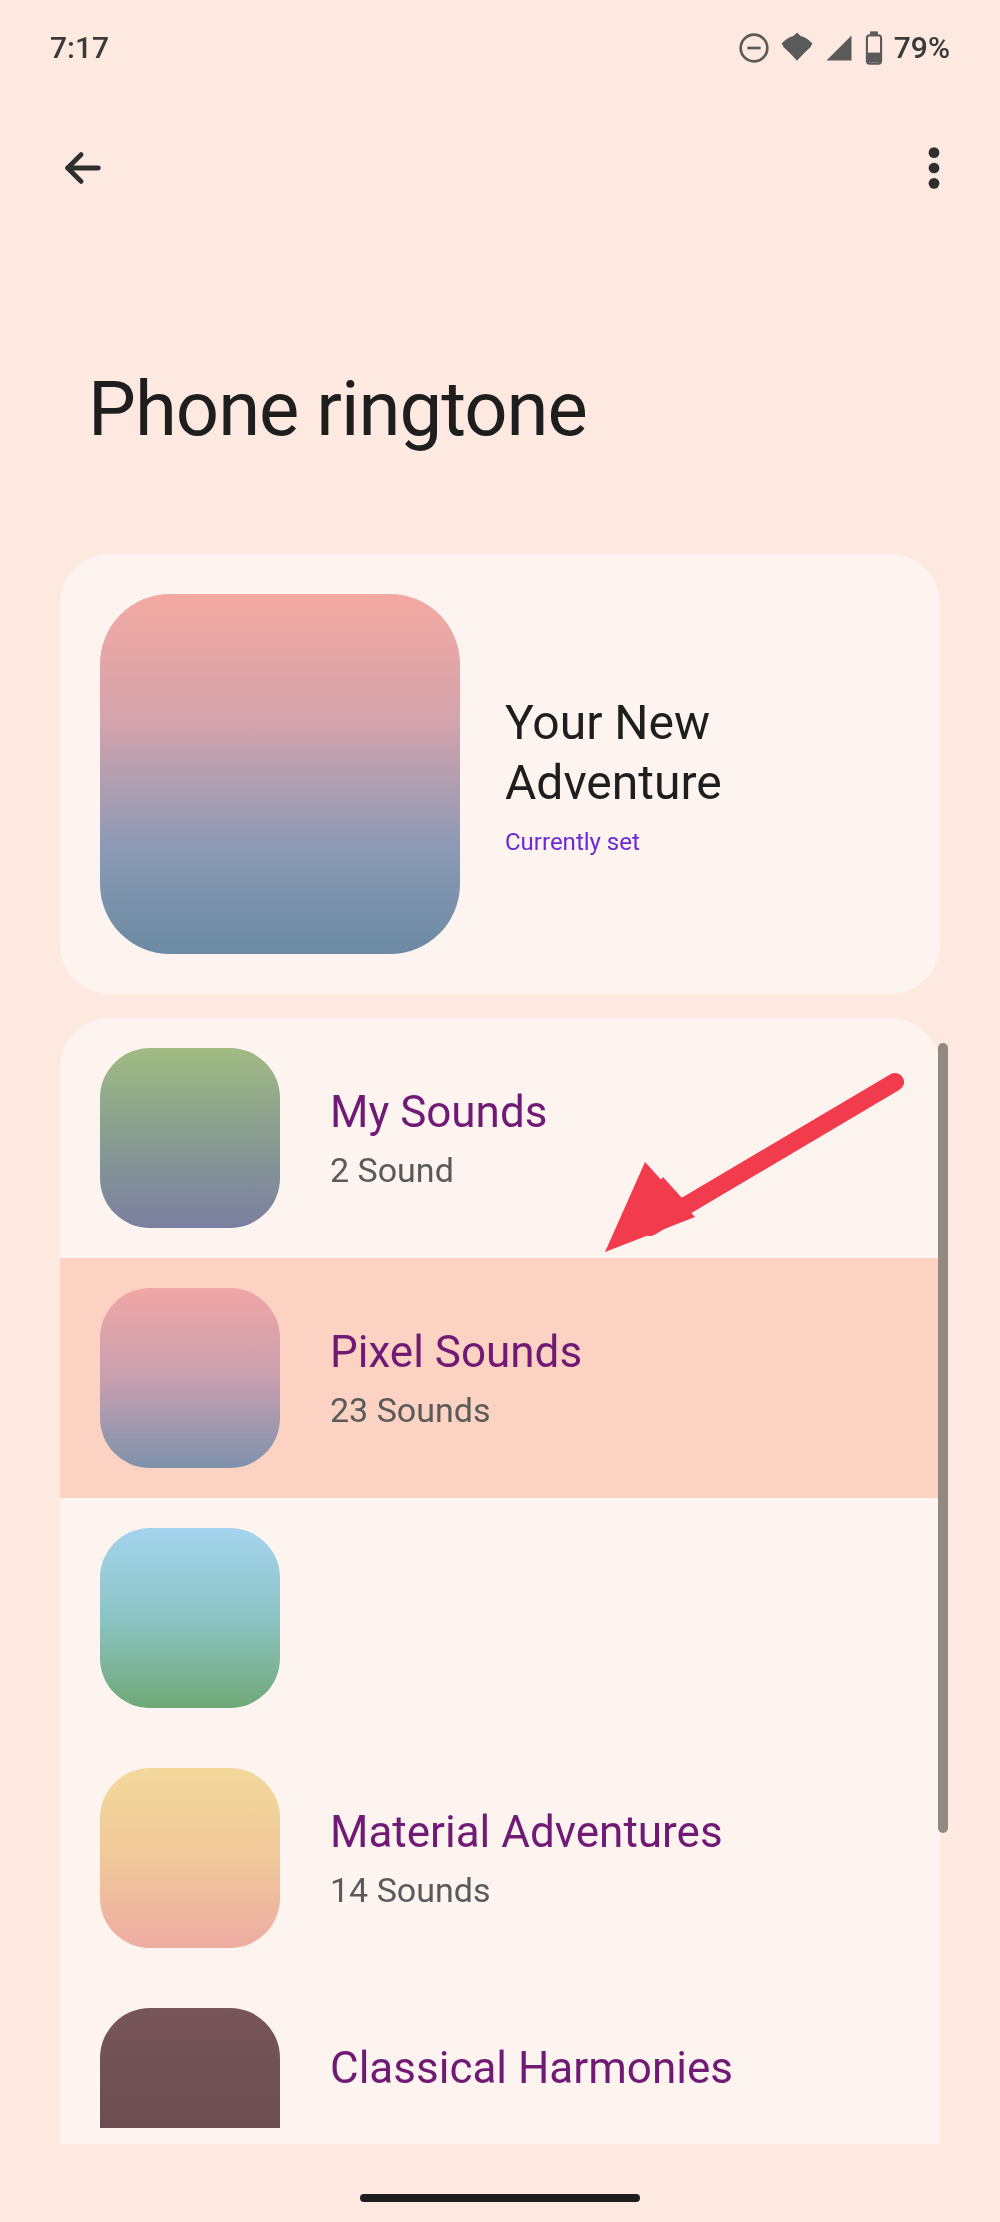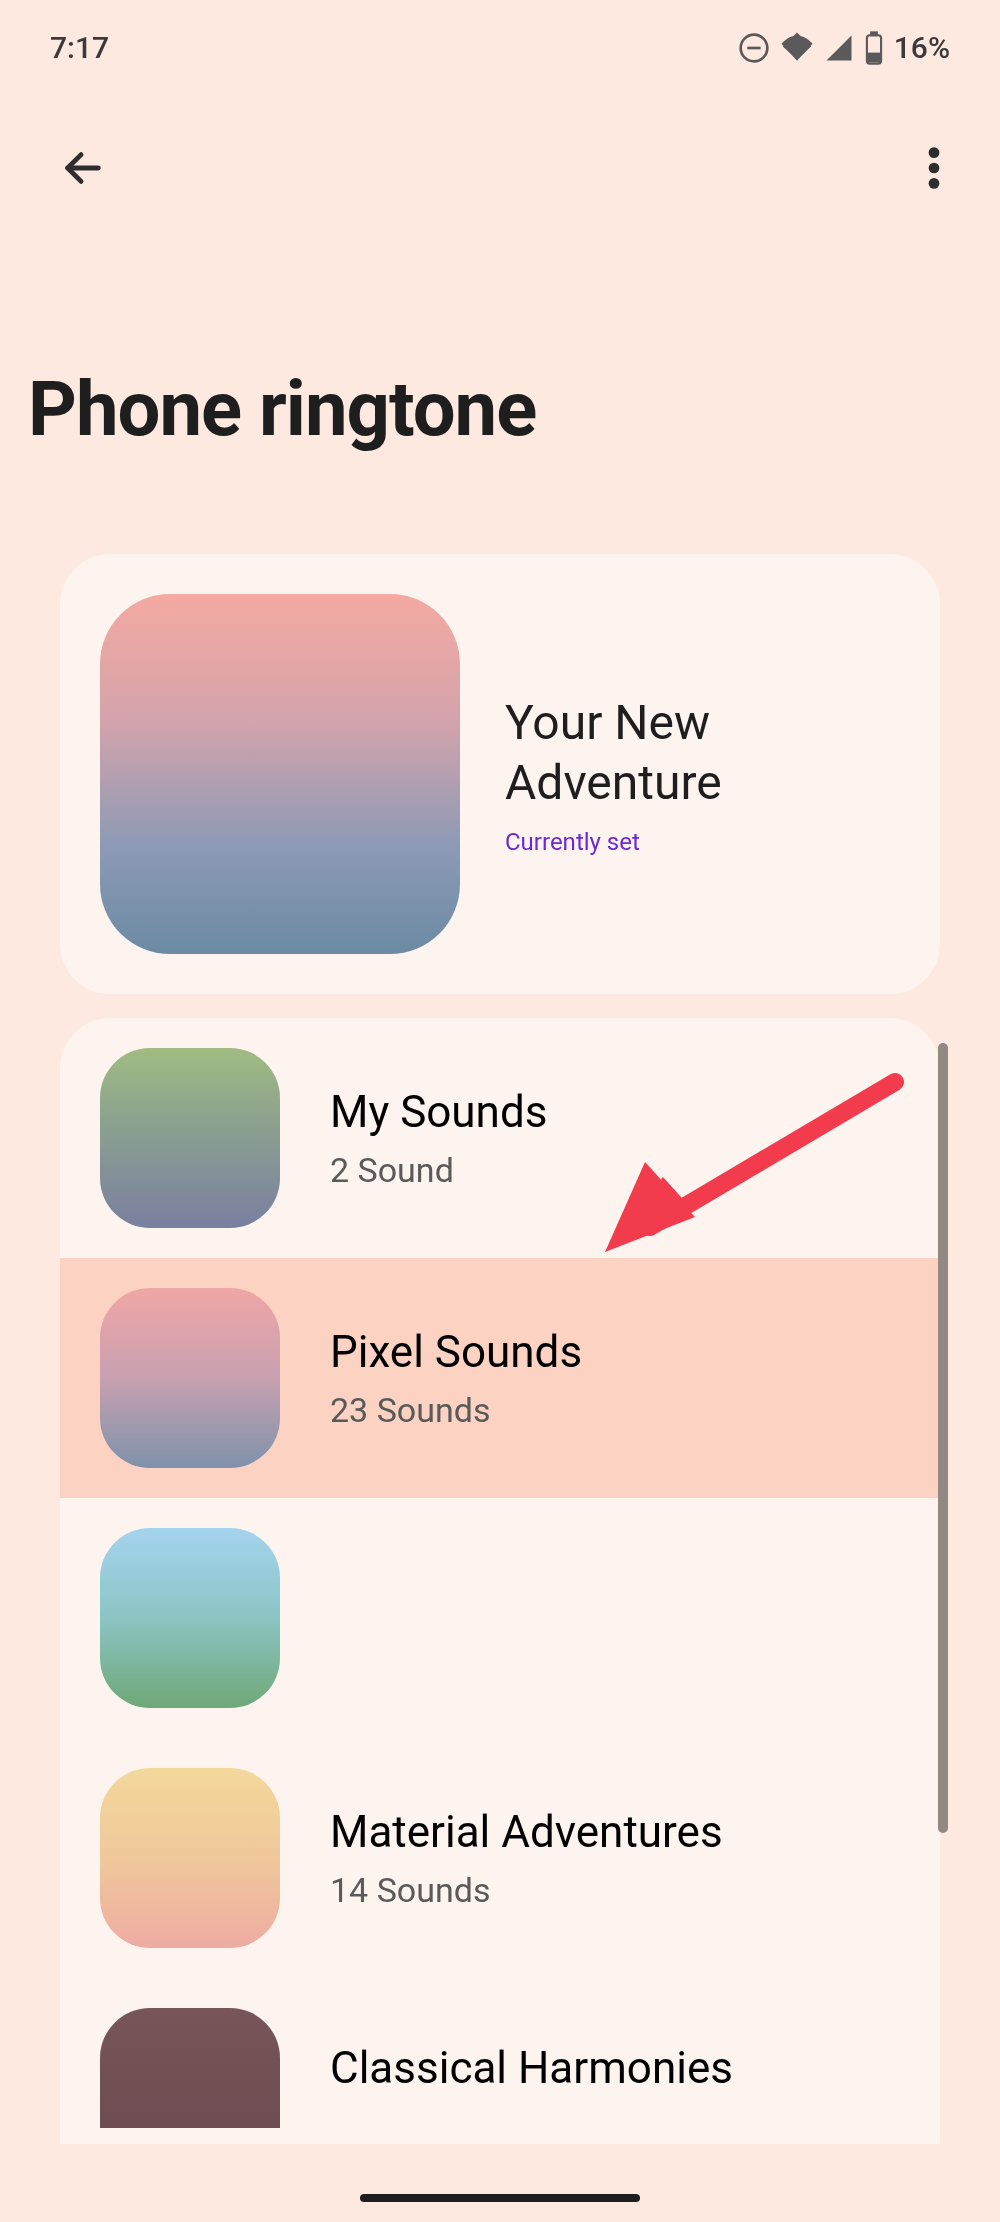--- a/index.html
+++ b/index.html
@@ -46,23 +46,23 @@
     
     .back-btn, .more-btn {
       background: none;
       border: none;
       cursor: pointer;
       padding: 10px;
     }
     
     .page-title {
       font-size: 76px;
-      font-weight: 700;
+      font-weight: 400;
       color: #1e1e1e;
-      padding: 130px 60px 100px 28px;
+      padding: 130px 60px 100px 88px;
       letter-spacing: -1px;
     }
     
     .current-card {
       margin: 0 60px 24px 60px;
       background: #fdf4ef;
       border-radius: 50px;
       padding: 40px;
       display: flex;
       align-items: center;
@@ -149,21 +149,21 @@
     
     .list-info {
       display: flex;
       flex-direction: column;
       gap: 12px;
     }
     
     .list-title {
       font-size: 44px;
       font-weight: 400;
-      color: #000000;
+      color: #701a75;
     }
     
     .list-subtitle {
       font-size: 34px;
       color: #5a5a5a;
     }
     
     .list-item-partial {
       display: flex;
       align-items: center;
@@ -220,21 +220,21 @@
       <path d="M1 9l2-2c4.97-4.97 13.03-4.97 18 0l2 2L12 21 1 9z"></path>
     </svg>
     <svg width="30" height="30" viewBox="0 0 24 24" fill="#5a5a5a">
       <path d="M2 22h20V2L2 22z"></path>
     </svg>
     <svg width="20" height="34" viewBox="0 0 12 24" fill="none" stroke="#5a5a5a" stroke-width="1.5">
       <rect x="1" y="3" width="10" height="20" rx="2"></rect>
       <rect x="4" y="1" width="4" height="2" fill="#5a5a5a"></rect>
       <rect x="2.5" y="16" width="7" height="5.5" fill="#5a5a5a"></rect>
     </svg>
-    <span>16%</span>
+    <span>79%</span>
   </div>
 </div>
 
 <div class="nav-bar">
   <button class="back-btn">
     <svg width="46" height="46" viewBox="0 0 24 24" fill="none" stroke="#2e2e2e" stroke-width="2.5" stroke-linecap="round" stroke-linejoin="round">
       <line x1="20" y1="12" x2="4" y2="12"></line>
       <polyline points="11 5 4 12 11 19"></polyline>
     </svg>
   </button>

